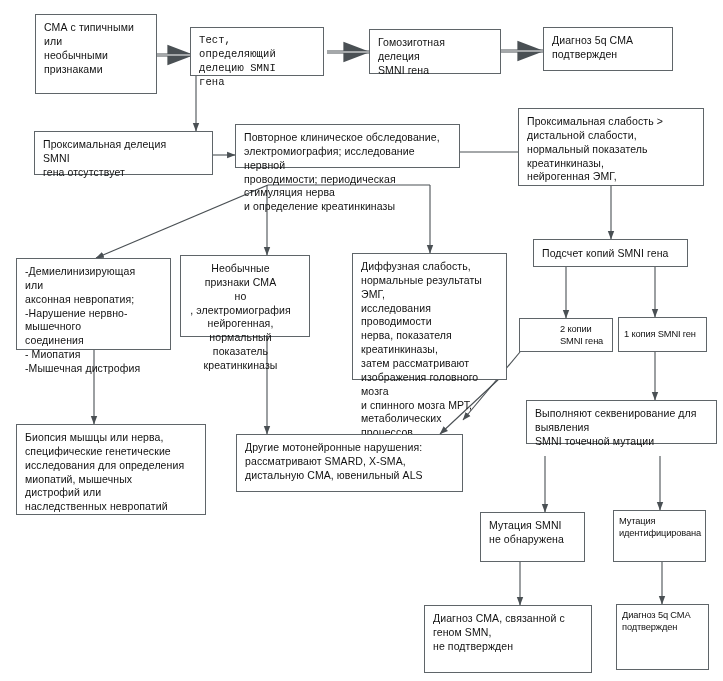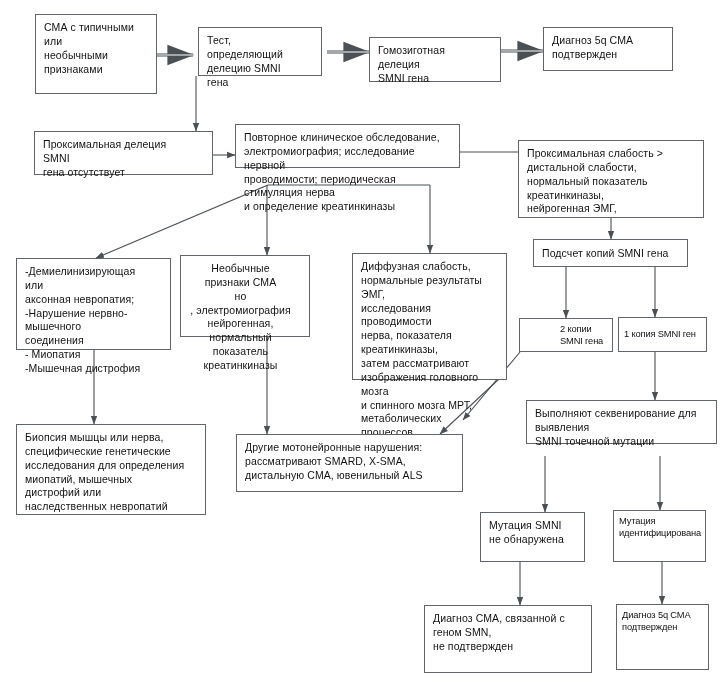--- a/index.html
+++ b/index.html
@@ -89,33 +89,33 @@
         <polyline points="660,456 660,510" fill="none" stroke="#4a5054" stroke-width="1.1" marker-end="url(#ah)"></polyline>
         <polyline points="520,562 520,605" fill="none" stroke="#4a5054" stroke-width="1.1" marker-end="url(#ah)"></polyline>
         <polyline points="662,562 662,604" fill="none" stroke="#4a5054" stroke-width="1.1" marker-end="url(#ah)"></polyline>
       </g>
   </svg>
   <div id="node-layer">
       <div class="node" style="left: 35px; top: 14px; width: 122px; height: 80px; border-color: rgb(95, 101, 105); color: rgb(17, 17, 17);">СМА с типичными
 или
 необычными
 признаками</div>
-      <div class="node" style="left: 198px; top: 27px; width: 124px; height: 49px; border-color: rgb(95, 101, 105); color: rgb(17, 17, 17);">Тест, определяющий
+      <div class="node" style="left: 190px; top: 27px; width: 134px; height: 49px; border-color: rgb(95, 101, 105); color: rgb(17, 17, 17); font-family: Liberation Mono, monospace;">Тест, определяющий
 делецию SMNI гена</div>
-      <div class="node" style="left: 369px; top: 29px; width: 132px; height: 45px; border-color: rgb(95, 101, 105); color: rgb(17, 17, 17); margin-top: 8px;">Гомозиготная делеция
+      <div class="node" style="left: 369px; top: 29px; width: 132px; height: 45px; border-color: rgb(95, 101, 105); color: rgb(17, 17, 17);">Гомозиготная делеция
 SMNI гена</div>
       <div class="node" style="left: 543px; top: 27px; width: 130px; height: 44px; border-color: rgb(95, 101, 105); color: rgb(17, 17, 17);">Диагноз 5q СМА
 подтвержден</div>
       <div class="node" style="left: 34px; top: 131px; width: 179px; height: 44px; border-color: rgb(95, 101, 105); color: rgb(17, 17, 17);">Проксимальная делеция SMNI
 гена отсутствует</div>
       <div class="node" style="left: 235px; top: 124px; width: 225px; height: 44px; border-color: rgb(95, 101, 105); color: rgb(17, 17, 17);">Повторное клиническое обследование,
 электромиография; исследование нервной
 проводимости; периодическая стимуляция нерва
 и определение креатинкиназы</div>
-      <div class="node" style="left: 518px; top: 108px; width: 186px; height: 78px; border-color: rgb(95, 101, 105); color: rgb(17, 17, 17); margin-top: 32px;">Проксимальная слабость &gt;
+      <div class="node" style="left: 518px; top: 108px; width: 186px; height: 78px; border-color: rgb(95, 101, 105); color: rgb(17, 17, 17);">Проксимальная слабость &gt;
 дистальной слабости,
 нормальный показатель
 креатинкиназы,
 нейрогенная ЭМГ,</div>
       <div class="node" style="left: 16px; top: 258px; width: 155px; height: 92px; border-color: rgb(95, 101, 105); color: rgb(17, 17, 17);">-Демиелинизирующая или
 аксонная невропатия;
 -Нарушение нервно-мышечного
 соединения
 - Миопатия
 -Мышечная дистрофия</div>

